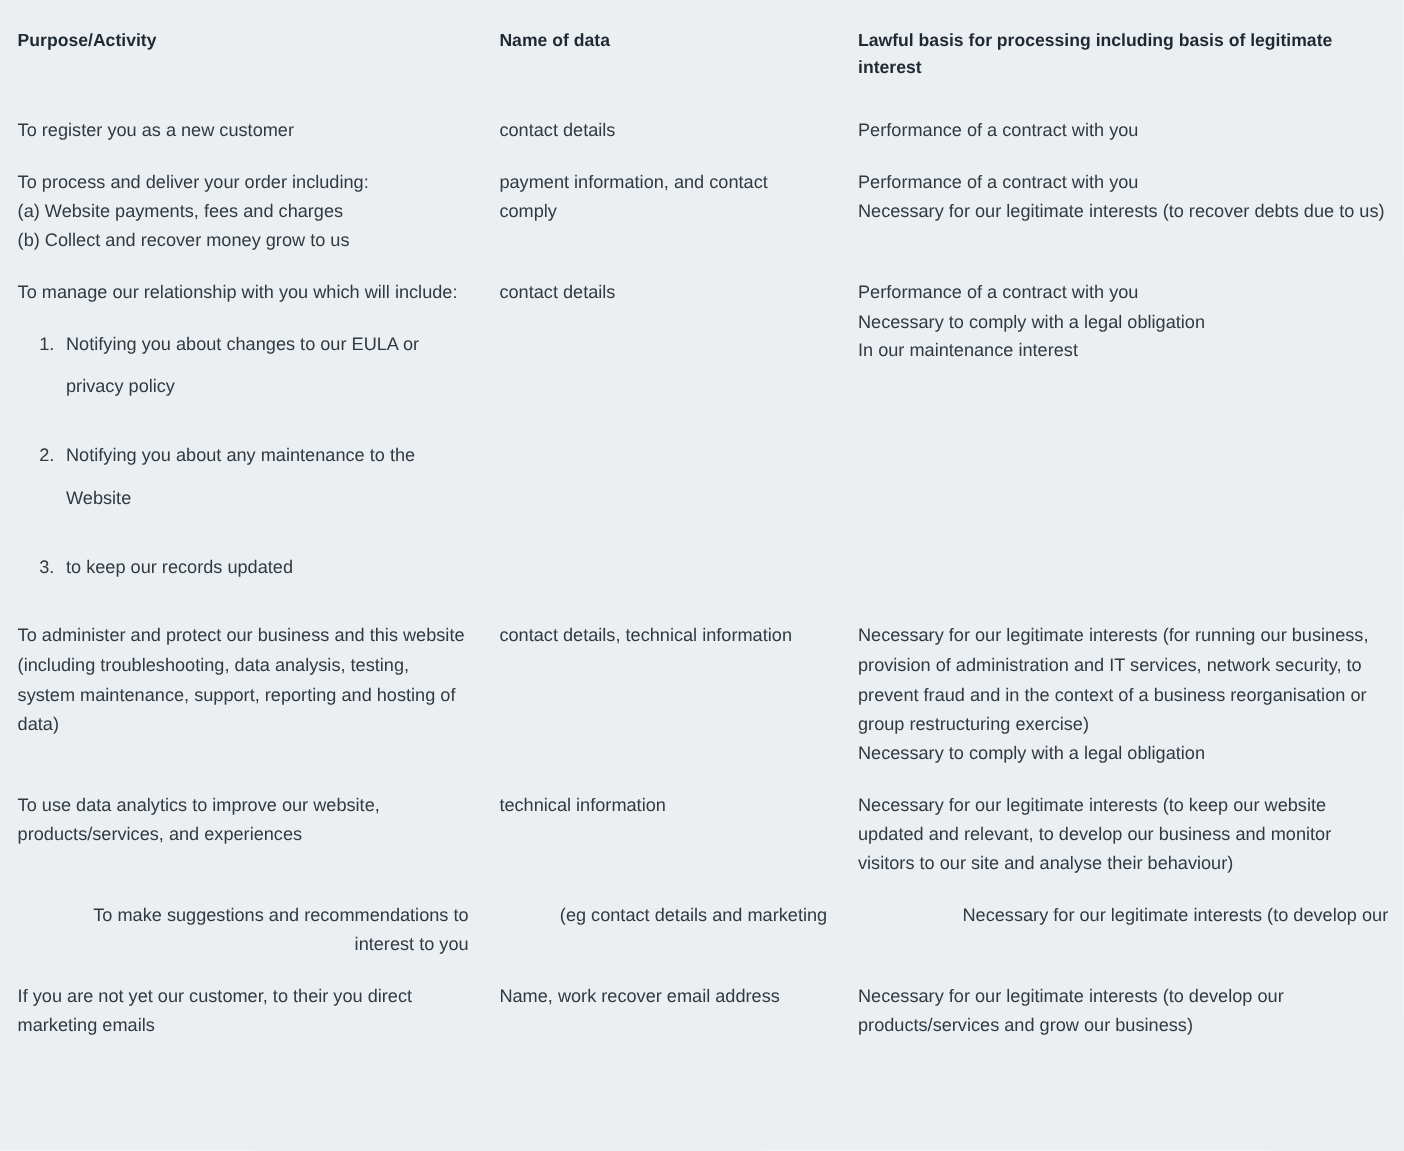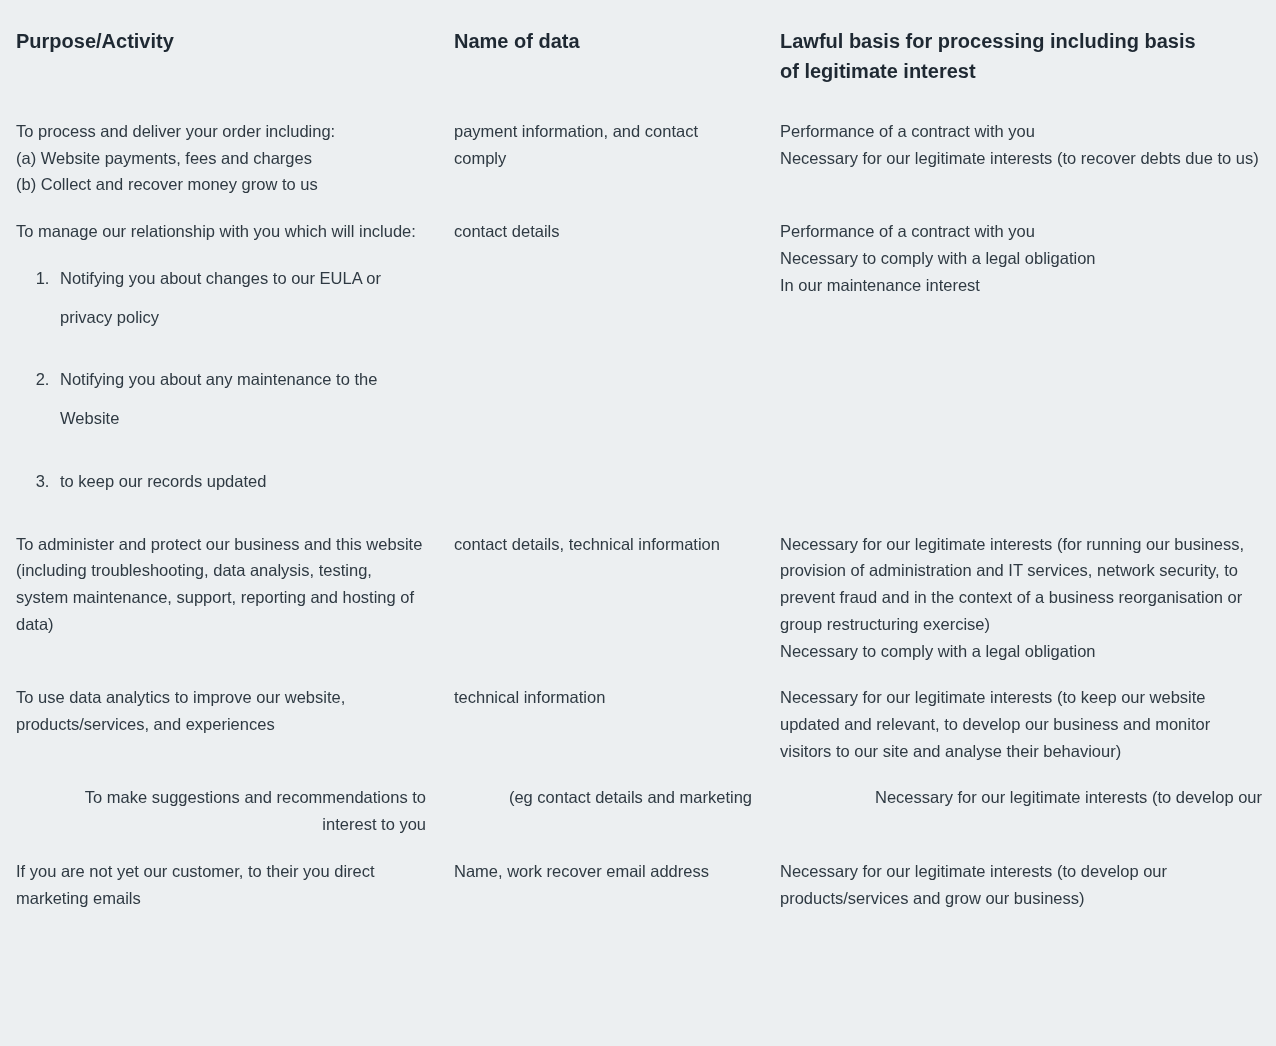--- a/index.html
+++ b/index.html
@@ -38,21 +38,21 @@
     line-height: 1.62;
     color: #2f3a43;
   }
   table.privacy-table col.c1 { width: 454px; }
   table.privacy-table col.c2 { width: 326px; }
   table.privacy-table col.c3 { width: 496px; }
 
   table.privacy-table th {
     text-align: left;
     font-weight: bold;
-    font-size: 20px;
+    font-size: 16px;
     color: #1f2933;
     vertical-align: top;
     padding: 26px 28px 22px 16px;
     line-height: 1.5;
   }
   table.privacy-table th.th2 { padding-left: 0; }
   table.privacy-table th.th3 { padding-left: 0; padding-right: 60px; }
 
   table.privacy-table td {
     vertical-align: top;
@@ -95,20 +95,31 @@
       </colgroup>
       <thead>
         <tr>
           <th class="th1">Purpose/Activity</th>
           <th class="th2">Name of data</th>
           <th class="th3">Lawful basis for processing including basis of legitimate interest</th>
         </tr>
       </thead>
       <tbody>
 
+        <tr>
+          <td class="col1">
+            <span class="cell-line">To register you as a new customer</span>
+          </td>
+          <td class="col2">
+            <span class="cell-line">contact details</span>
+          </td>
+          <td class="col3">
+            <span class="cell-line">Performance of a contract with you</span>
+          </td>
+        </tr>
 
         <tr>
           <td class="col1">
             <span class="cell-line">To process and deliver your order including:</span>
             <span class="cell-line">(a) Website payments, fees and charges</span>
             <span class="cell-line">(b) Collect and recover money grow to us</span>
           </td>
           <td class="col2">
             <span class="cell-line">payment information, and contact comply</span>
           </td>

